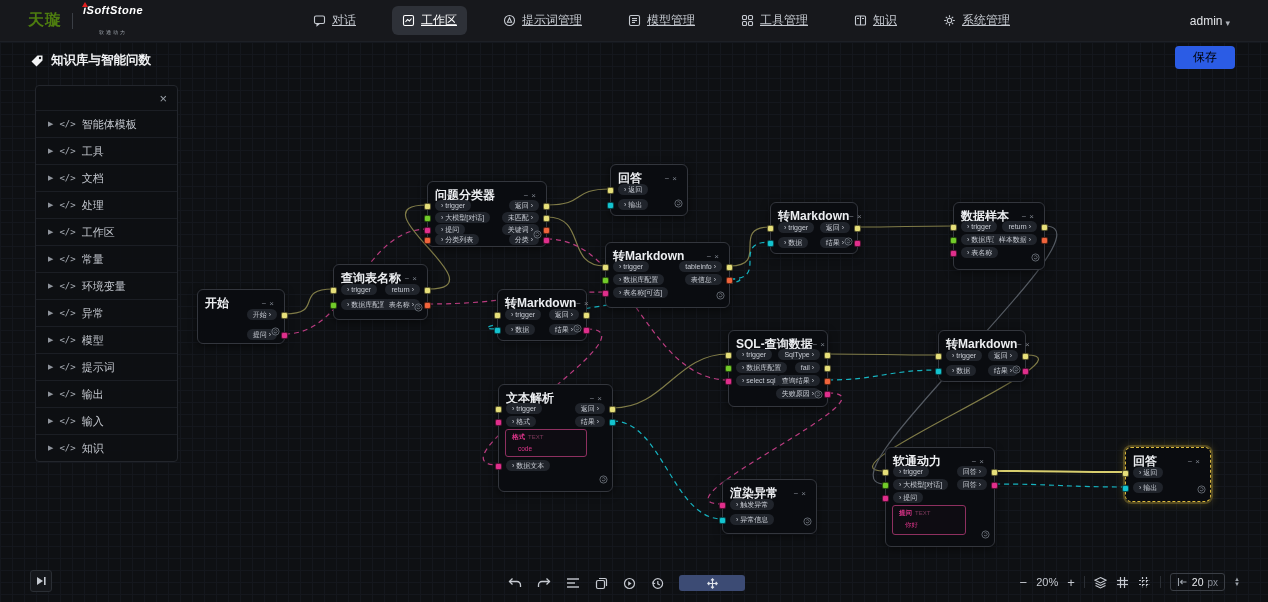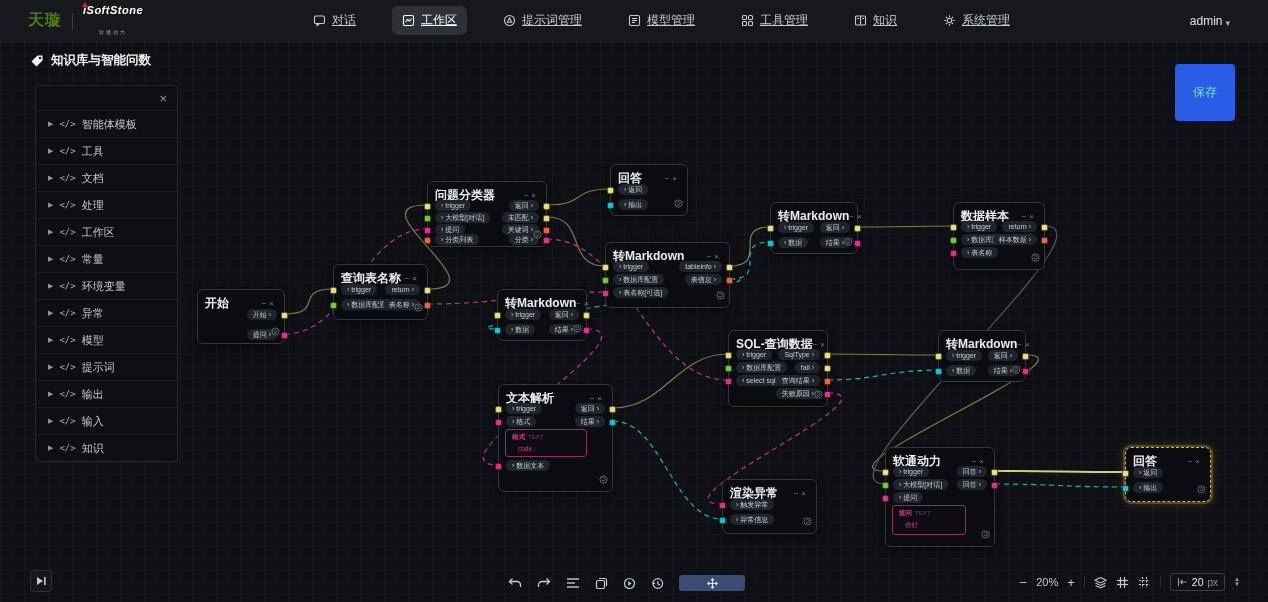--- a/index.html
+++ b/index.html
@@ -30,22 +30,22 @@
   #canvas { position:absolute; top:42px; left:0; width:1268px; height:560px;
     background-color:#0e1013;
     background-image:linear-gradient(#14171d 1px, transparent 1px),
                      linear-gradient(90deg,#14171d 1px, transparent 1px);
     background-size:12px 12px; }
   #edges { position:absolute; top:0; left:0; z-index:1; pointer-events:none; }
 
   
   .page-title-row { position:absolute; top:52px; left:30px; z-index:15; display:flex; align-items:center; gap:7px; }
   .page-title { font-size:12.5px; font-weight:bold; color:#f2f3f5; }
-  .save-btn { position:absolute; top:64px; right:33px; z-index:15; background:#2b5ce5; color:#5eead4;
-    font-size:12px; padding:20px 18px; border:none; border-radius:4px; cursor:pointer; }
+  .save-btn { position:absolute; top:46px; right:33px; z-index:15; background:#2b5ce5; color:#000000;
+    font-size:12px; padding:3px 18px; border:none; border-radius:4px; cursor:pointer; }
 
   
   .panel { position:absolute; top:85px; left:35px; width:143px; height:377px; z-index:12;
     background:rgba(13,15,19,.97); border:1px solid #23262c; border-radius:4px; }
   .panel-head { height:24px; display:flex; justify-content:flex-end; align-items:center; padding:0 10px; }
   .panel-close { color:#9aa0a8; font-size:13px; cursor:pointer; line-height:1; }
   .panel-item { height:27px; display:flex; align-items:center; gap:6px; padding:0 12px;
     border-top:1px solid #1b1e24; cursor:pointer; font-size:11px; color:#c4c8cf; white-space:nowrap; }
   .panel-item .caret { font-size:7px; color:#8f949c; }
   .panel-item .code { font-size:9px; color:#a9aeb6; font-family:"DejaVu Sans Mono",monospace; }

